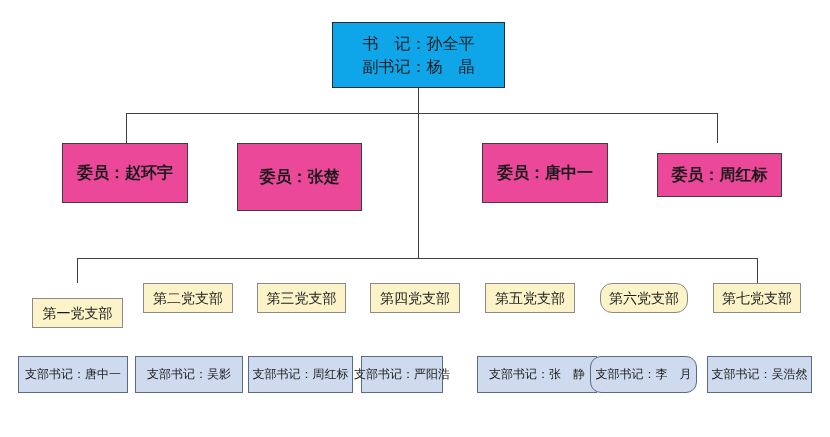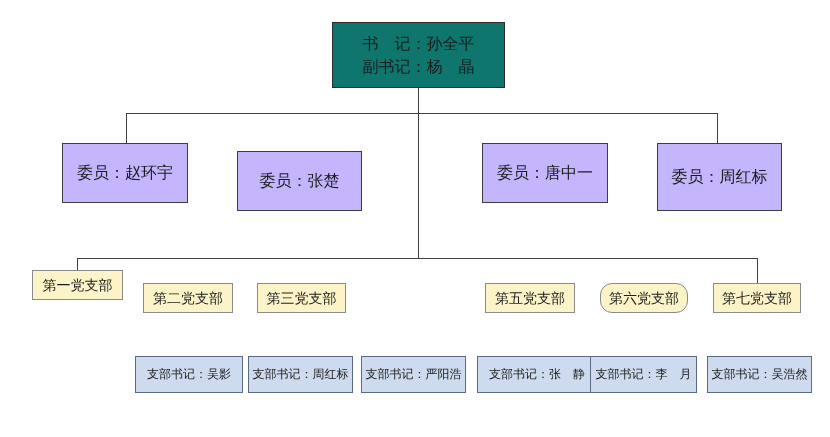--- a/index.html
+++ b/index.html
@@ -20,30 +20,31 @@
     position: absolute;
     display: flex;
     align-items: center;
     justify-content: center;
     text-align: center;
     box-sizing: border-box;
     white-space: pre;
     line-height: 1.45;
   }
   .node-root {
-    background: #0f766e;
+    background: #0ea5e9;
     border: 1px solid #2b2b2b;
     font-size: 16px;
     flex-direction: column;
   }
   .node-root .root-line { display: block; }
   .node-committee {
-    background: #c4b5fd;
+    background: #ec4899;
     border: 1px solid #3d3d3d;
     font-size: 16px;
+    font-weight: bold;
   }
   .node-branch {
     background: #FCF3C9;
     border: 1px solid #8a8a8a;
     font-size: 14px;
   }
   .node-secretary {
     background: #CEDBEE;
     border: 1px solid #5C6B85;
     font-size: 12px;
@@ -67,31 +68,33 @@
   <div class="line line-h" style="left:77px; top:258px; width:681px;"></div>
   <div class="line line-v" style="left:77px; top:258px; height:25px;"></div>
   <div class="line line-v" style="left:757px; top:258px; height:25px;"></div>
 
   <div class="node node-root" style="left:332px; top:22px; width:173px; height:66px;">
     <span class="root-line">书　记：孙全平</span>
     <span class="root-line">副书记：杨　晶</span>
   </div>
 
   <div class="node node-committee" style="left:62px;  top:143px; width:126px; height:60px;">委员：赵环宇</div>
-  <div class="node node-committee" style="left:237px; top:143px; width:125px; height:60px;margin-top:8px;">委员：张楚</div>
+  <div class="node node-committee" style="left:237px; top:143px; width:125px; height:68px;">委员：张楚</div>
   <div class="node node-committee" style="left:482px; top:143px; width:126px; height:60px;">委员：唐中一</div>
-  <div class="node node-committee" style="left:657px; top:143px; width:125px; height:68px;text-align:right;">委员：周红标</div>
+  <div class="node node-committee" style="left:657px; top:153px; width:125px; height:44px;text-align:right;">委员：周红标</div>
 
-  <div class="node node-branch" style="left:32px;  top:270px; width:91px; height:30px;">第一党支部</div>
+  <div class="node node-branch" style="left:32px;  top:298px; width:91px; height:30px;">第一党支部</div>
   <div class="node node-branch" style="left:143px; top:283px; width:90px; height:30px;">第二党支部</div>
   <div class="node node-branch" style="left:257px; top:283px; width:89px; height:30px;">第三党支部</div>
+  <div class="node node-branch" style="left:370px; top:283px; width:90px; height:30px;">第四党支部</div>
   <div class="node node-branch" style="left:485px; top:283px; width:90px; height:30px;">第五党支部</div>
   <div class="node node-branch" style="left:600px; top:283px; width:88px; height:30px;border-radius:12px;">第六党支部</div>
   <div class="node node-branch" style="left:713px; top:283px; width:88px; height:30px;">第七党支部</div>
 
+  <div class="node node-secretary" style="left:18px;  top:356px; width:110px; height:37px;">支部书记：唐中一</div>
   <div class="node node-secretary" style="left:248px; top:356px; width:105px; height:37px;">支部书记：周红标</div>
   <div class="node node-secretary" style="left:135px; top:356px; width:108px; height:37px;">支部书记：吴影</div>
-  <div class="node node-secretary" style="left:361px; top:356px; width:105px; height:37px;">支部书记：严阳浩</div>
+  <div class="node node-secretary" style="left:361px; top:356px; width:82px; height:37px;">支部书记：严阳浩</div>
   <div class="node node-secretary" style="left:477px; top:356px; width:120px; height:37px;">支部书记：张　静</div>
-  <div class="node node-secretary" style="left:590px; top:356px; width:107px; height:37px;">支部书记：李　月</div>
+  <div class="node node-secretary" style="left:590px; top:356px; width:107px; height:37px;border-radius:11px;">支部书记：李　月</div>
   <div class="node node-secretary" style="left:707px; top:356px; width:105px; height:37px;">支部书记：吴浩然</div>
 
 </div>
 
 </body></html>

